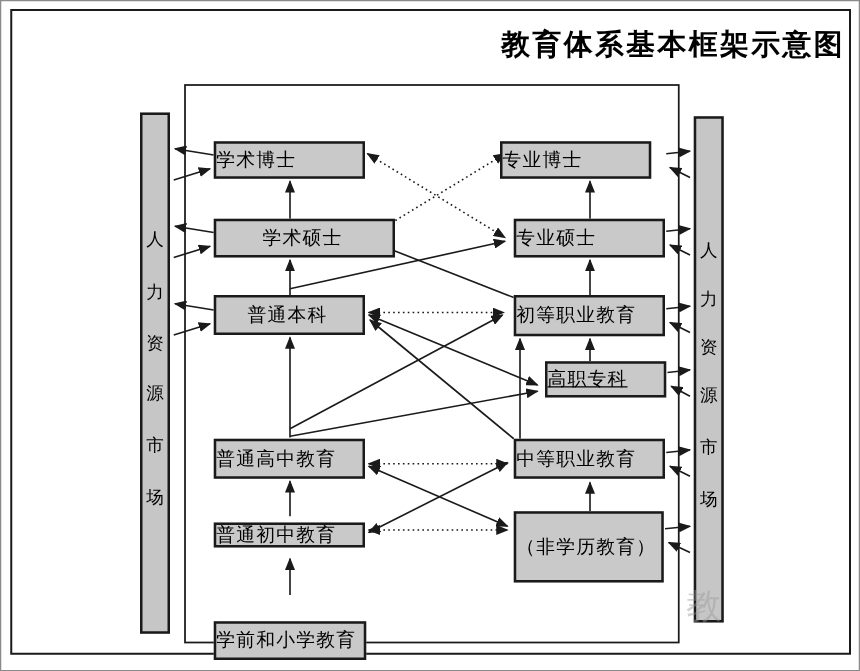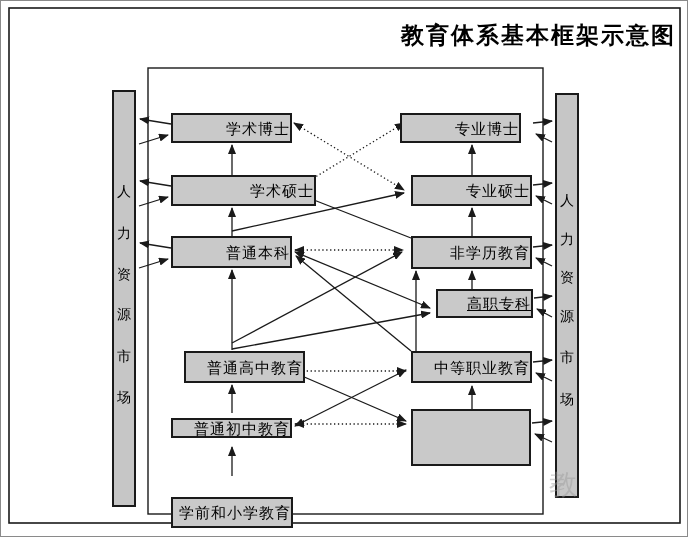--- a/index.html
+++ b/index.html
@@ -8,21 +8,21 @@
     font-family:"Liberation Sans","DejaVu Sans",sans-serif;
   }
   #title{
     position:absolute;left:0;top:20px;width:676px;text-align:right;
     font-family:"DejaVu Serif","Liberation Serif",serif;
     font-size:23px;font-weight:bold;color:#000;letter-spacing:2px;z-index:4;
   }
   #edges-svg{position:absolute;left:0;top:0;z-index:1;}
   .node{
     position:absolute;box-sizing:border-box;background:#c9c9c9;border:2px solid #1a1a1a;
-    display:flex;flex-direction:column;align-items:flex-end;justify-content:center;
+    display:flex;flex-direction:column;align-items:flex-start;justify-content:center;
     font-size:15px;color:#000;z-index:2;line-height:19px;letter-spacing:1px;
   }
   .bar{
     position:absolute;box-sizing:border-box;background:#c6c6c6;border:2px solid #1a1a1a;z-index:2;
   }
   .bar span{
     position:absolute;left:0;width:100%;text-align:center;font-size:14px;color:#000;line-height:15px;
   }
   #watermark{
     position:absolute;z-index:3;font-size:28px;color:#9a9a9a;opacity:.45;
@@ -94,45 +94,46 @@
   <div id="nodes-layer">
       <div class="node" style="left: 171px; top: 113px; width: 121px; height: 30px;">
         <span>学术博士</span>
       </div>
       <div class="node" style="left: 171px; top: 175px; width: 145px; height: 31px; padding-left: 37px;">
         <span>学术硕士</span>
       </div>
       <div class="node" style="left: 171px; top: 236px; width: 121px; height: 32px; padding-left: 25px;">
         <span>普通本科</span>
       </div>
-      <div class="node" style="left: 184px; top: 351px; width: 121px; height: 32px;">
+      <div class="node" style="left: 171px; top: 351px; width: 121px; height: 32px;">
         <span>普通高中教育</span>
       </div>
       <div class="node" style="left: 171px; top: 418px; width: 121px; height: 20px;">
         <span>普通初中教育</span>
       </div>
       <div class="node" style="left: 171px; top: 476px; width: 122px; height: 31px; margin-top: 21px;">
         <span>学前和小学教育</span>
       </div>
       <div class="node" style="left: 400px; top: 113px; width: 121px; height: 30px;">
         <span>专业博士</span>
       </div>
       <div class="node" style="left: 411px; top: 175px; width: 121px; height: 31px;">
         <span>专业硕士</span>
       </div>
       <div class="node" style="left: 411px; top: 236px; width: 121px; height: 33px;">
-        <span>非学历教育</span>
+        <span>初等职业教育</span>
       </div>
       <div class="node" style="left: 436px; top: 289px; width: 97px; height: 29px; text-decoration: underline;">
         <span>高职专科</span>
       </div>
       <div class="node" style="left: 411px; top: 351px; width: 121px; height: 32px;">
         <span>中等职业教育</span>
       </div>
       <div class="node" style="left: 411px; top: 409px; width: 120px; height: 57px;">
+        <span>（非学历教育）</span>
       </div>
     </div>
 
   <div class="bar" id="bar-left" style="left: 112px; top: 90px; width: 24px; height: 417px;">
       <span style="top: 92px;">人</span>
       <span style="top: 134px;">力</span>
       <span style="top: 175px;">资</span>
       <span style="top: 215px;">源</span>
       <span style="top: 257px;">市</span>
       <span style="top: 298px;">场</span>

